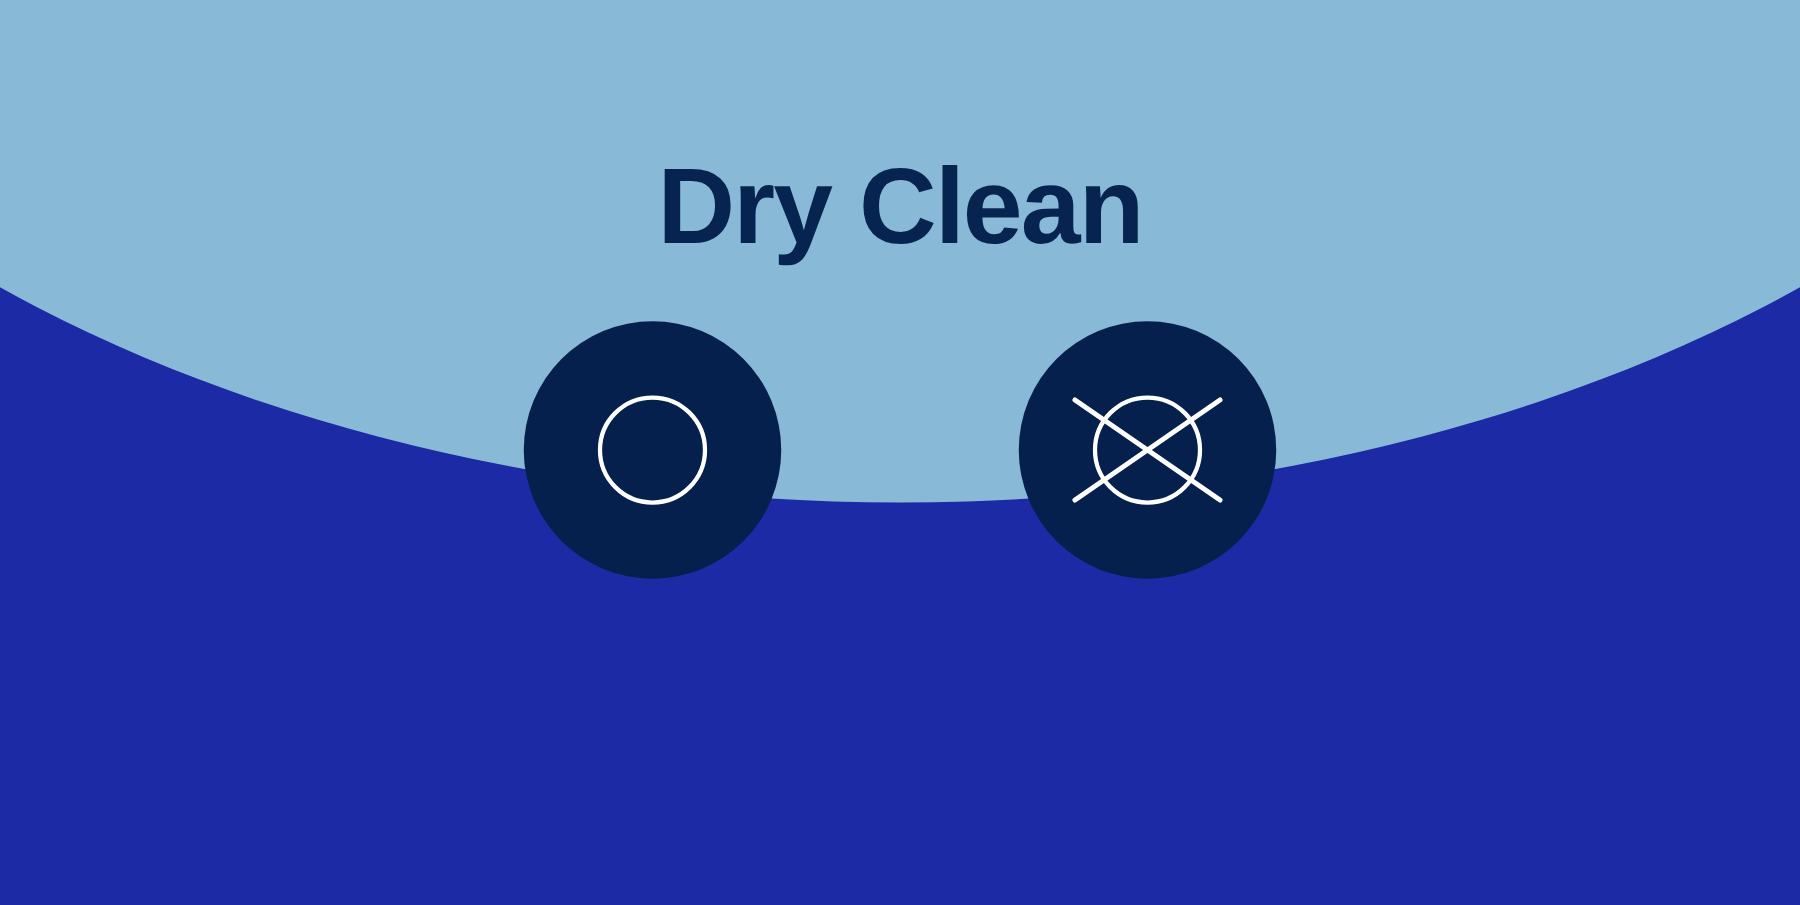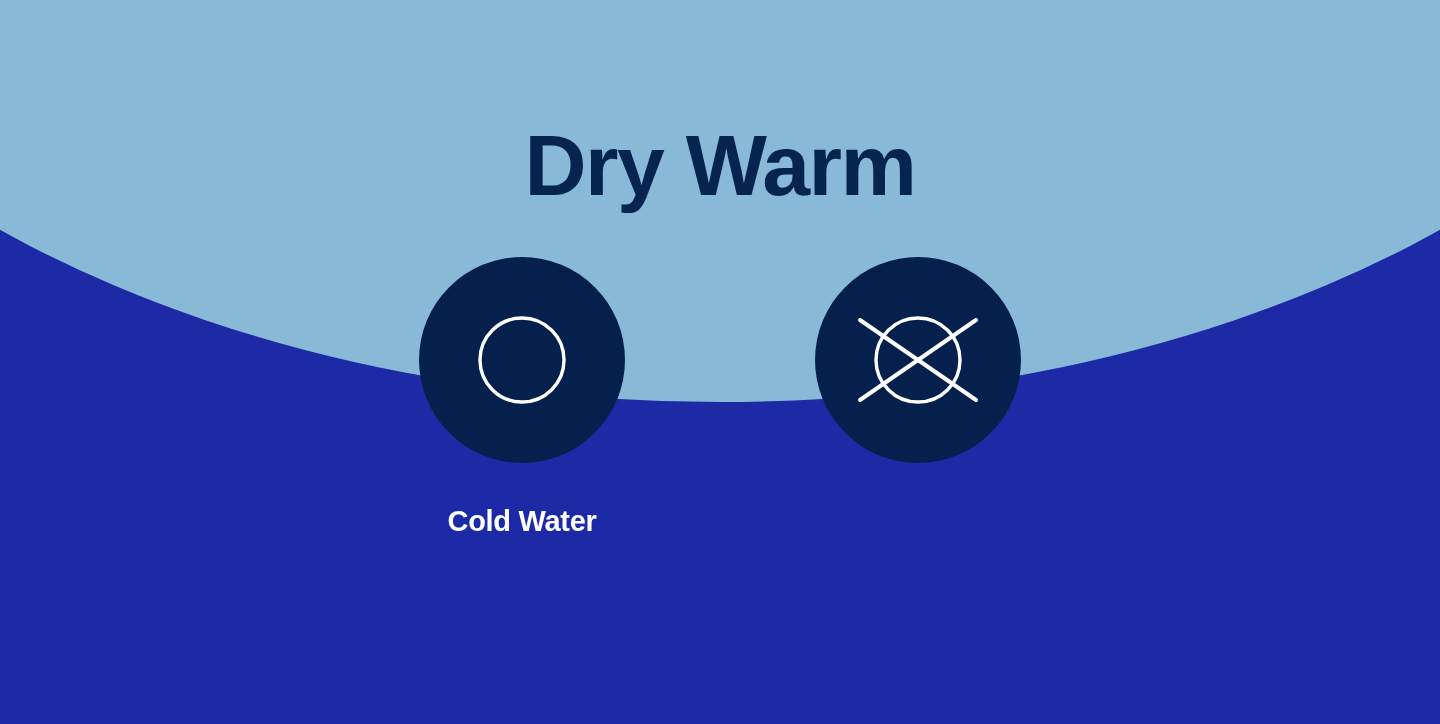--- a/index.html
+++ b/index.html
@@ -90,33 +90,32 @@
   }
 </style>
 </head>
 <body>
 
 <div id="stage">
 
   <div class="bg-base"></div>
   <div class="bg-ellipse"></div>
 
-  <h1 class="title">Dry Warm</h1>
+  <h1 class="title">Dry Clean</h1>
 
   <div class="symbols">
 
     <div class="symbol">
       <div class="disc">
         <span>
           <svg width="88" height="88" viewBox="0 0 88 88" aria-hidden="true">
             <circle cx="44" cy="44" r="42" fill="none" stroke="#FFFFFF" stroke-width="3.4"></circle>
           </svg>
         </span>
       </div>
-      <div class="symbol-label">Cold Water</div>
     </div>
 
     <div class="symbol">
       <div class="disc">
         <span>
           <svg width="120" height="88" viewBox="0 0 120 88" aria-hidden="true">
             <circle cx="60" cy="44" r="42" fill="none" stroke="#FFFFFF" stroke-width="3.4"></circle>
             <line x1="2" y1="4" x2="118" y2="84" stroke="#FFFFFF" stroke-width="4" stroke-linecap="round"></line>
             <line x1="118" y1="4" x2="2" y2="84" stroke="#FFFFFF" stroke-width="4" stroke-linecap="round"></line>
           </svg>

